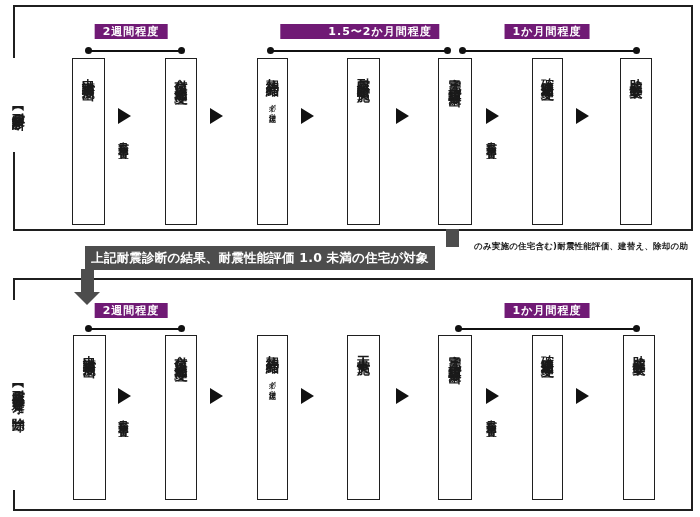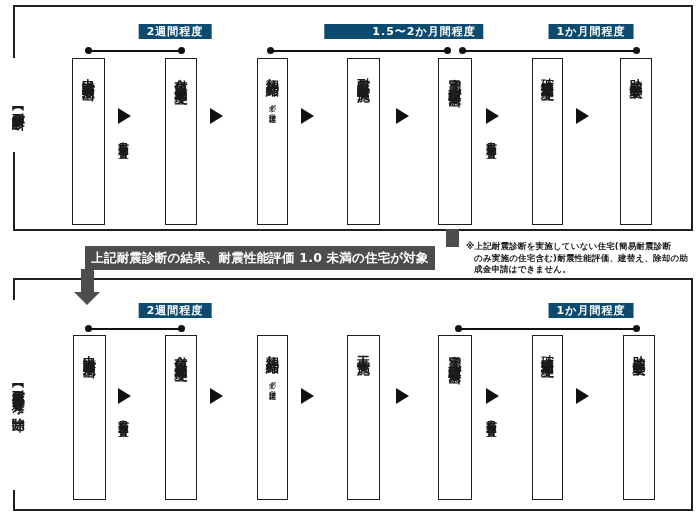--- a/index.html
+++ b/index.html
@@ -28,21 +28,21 @@
   
   .review { position:absolute; writing-mode:vertical-rl; text-orientation:mixed; font-size:10.5px; font-weight:bold; letter-spacing:2.5px; transform:translateX(-50%); }
 
   
   .tl { position:absolute; height:7px; }
   .tl .ln { position:absolute; left:3px; right:3px; top:2.5px; height:2px; background:#111111; }
   .tl .dot { position:absolute; top:0; width:7px; height:7px; border-radius:50%; background:#111111; }
   .tl .dot.l { left:0; } .tl .dot.r { right:0; }
 
   
-  .duration { position:absolute; transform:translateX(-50%); background:#0c4a6e; color:#ffffff; font-size:11px; font-weight:bold; line-height:15px; padding:0 8px; white-space:nowrap; letter-spacing:1px;margin-left:44px; }
+  .duration { position:absolute; transform:translateX(-50%); background:#701a75; color:#ffffff; font-size:11px; font-weight:bold; line-height:15px; padding:0 8px; white-space:nowrap; letter-spacing:1px; }
 
   
   .banner { position:absolute; left:85px; top:246px; width:350px; height:24px; background:#4d4d4d; color:#ffffff; font-size:12.5px; font-weight:bold; line-height:24px; text-align:center; white-space:nowrap; letter-spacing:0.2px; z-index:4; }
   .connector-bar { position:absolute; left:446px; top:229px; width:13px; height:18px; background:#4d4d4d; z-index:3; }
   .down-arrow-shaft { position:absolute; left:81px; top:269px; width:13px; height:24px; background:#4d4d4d; z-index:4; }
   .down-arrow-head { position:absolute; left:74px; top:292px; width:0; height:0; border-left:13.5px solid transparent; border-right:13.5px solid transparent; border-top:13px solid #4d4d4d; z-index:4; }
 
   
   .footnote { position:absolute; left:466px; top:241px; width:230px; font-size:8.5px; font-weight:600; line-height:11.5px; color:#1a1a1a; letter-spacing:0.2px; }
   .footnote .fn-line2, .footnote .fn-line3 { margin-left:8px; }
@@ -106,23 +106,21 @@
   <span class="arrow-right" style="left:576px; top:108px;"></span>
   <span class="review" style="left:124px; top:133px;">書類審査</span>
   <span class="review" style="left:492px; top:133px;">書類審査</span>
 
   <div class="connector-bar"></div>
   <div class="banner">上記耐震診断の結果、耐震性能評価 1.0 未満の住宅が対象</div>
   <div class="down-arrow-shaft"></div>
   <div class="down-arrow-head"></div>
 
   <div class="footnote">
-    <div class="fn-line1">※上記耐震診断を実施していない住宅(簡易耐震診断</div>
     <div class="fn-line2">のみ実施の住宅含む)耐震性能評価、建替え、除却の助</div>
-    <div class="fn-line3">成金申請はできません。</div>
   </div>
 
   <div class="frame frame-bottom"></div>
   <div class="side-label side-label-bottom">
     <span class="vtext">【耐震改修・建替え・除却】</span>
   </div>
 
   <div class="tl" style="left:85px; top:325px; width:100px;">
     <span class="ln"></span>
     <span class="dot l"></span>

